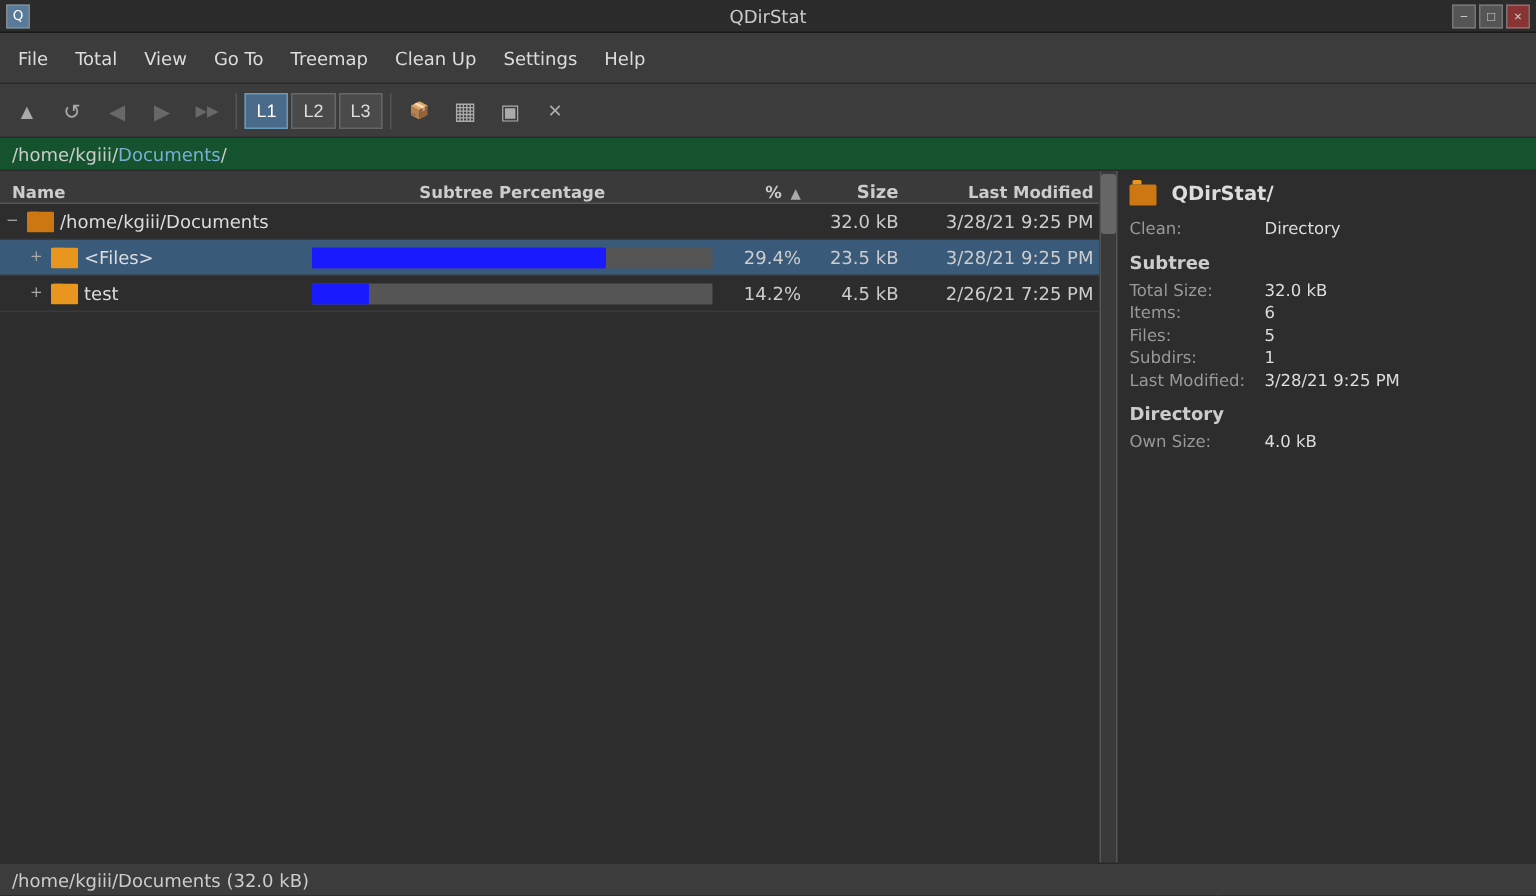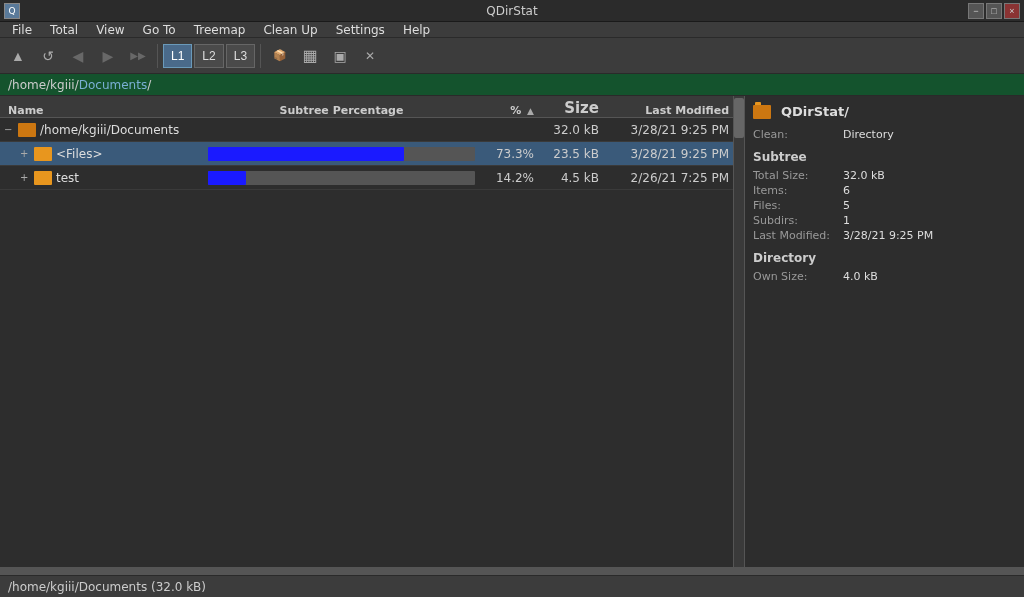--- a/index.html
+++ b/index.html
@@ -57,21 +57,21 @@
       display: flex;
       align-items: center;
       justify-content: center;
       font-size: 9px;
       color: #fff;
     }
 
     
     #menubar {
       background: #3c3c3c;
-      height: 16px;
+      height: 34px;
       display: flex;
       align-items: center;
       padding: 0 4px;
       gap: 2px;
       border-bottom: 1px solid #2a2a2a;
     }
     #menubar .menu-item {
       padding: 2px 8px;
       cursor: pointer;
       color: #ddd;
@@ -158,21 +158,21 @@
     #filetree-header {
       display: flex;
       background: #3a3a3a;
       border-bottom: 1px solid #555;
       height: 22px;
       align-items: flex-end;
     }
     .col-name { width: 200px; padding: 0 8px; font-weight: bold; font-size: 11px; color: #ccc; }
     .col-subtree { flex: 1; padding: 0 8px; font-weight: bold; font-size: 11px; color: #ccc; text-align: center; }
     .col-pct { width: 55px; padding: 0 4px; font-weight: bold; font-size: 11px; color: #ccc; text-align: right; }
-    .col-size { width: 65px; padding: 0 4px; font-weight: bold; font-size: 15px; color: #ccc; text-align: right; }
+    .col-size { width: 65px; padding: 0 4px; font-weight: bold; font-size: 12px; color: #ccc; text-align: right; }
     .col-modified { width: 130px; padding: 0 4px; font-weight: bold; font-size: 11px; color: #ccc; text-align: right; }
 
     .sort-arrow { color: #aaa; font-size: 9px; margin-left: 2px; }
 
     #filetree-rows { flex: 1; overflow: hidden; }
 
     .tree-row {
       display: flex;
       align-items: center;
       height: 24px;
@@ -428,21 +428,21 @@
         <div class="row-name" style="padding-left:20px;">
           <span class="row-expand">+</span>
           <div class="folder-icon"></div>
           <span>&lt;Files&gt;</span>
         </div>
         <div class="row-subtree">
           <div class="bar-container">
             <div class="bar-fill" style="width:73.3%;"></div>
           </div>
         </div>
-        <div class="row-pct">73.3%</div>
+        <div class="row-pct">29.4%</div>
         <div class="row-size">23.5 kB</div>
         <div class="row-modified">3/28/21 9:25 PM</div>
       </div>
 
       <div class="tree-row">
         <div class="row-name" style="padding-left:20px;">
           <span class="row-expand">+</span>
           <div class="folder-icon"></div>
           <span>test</span>
         </div>

